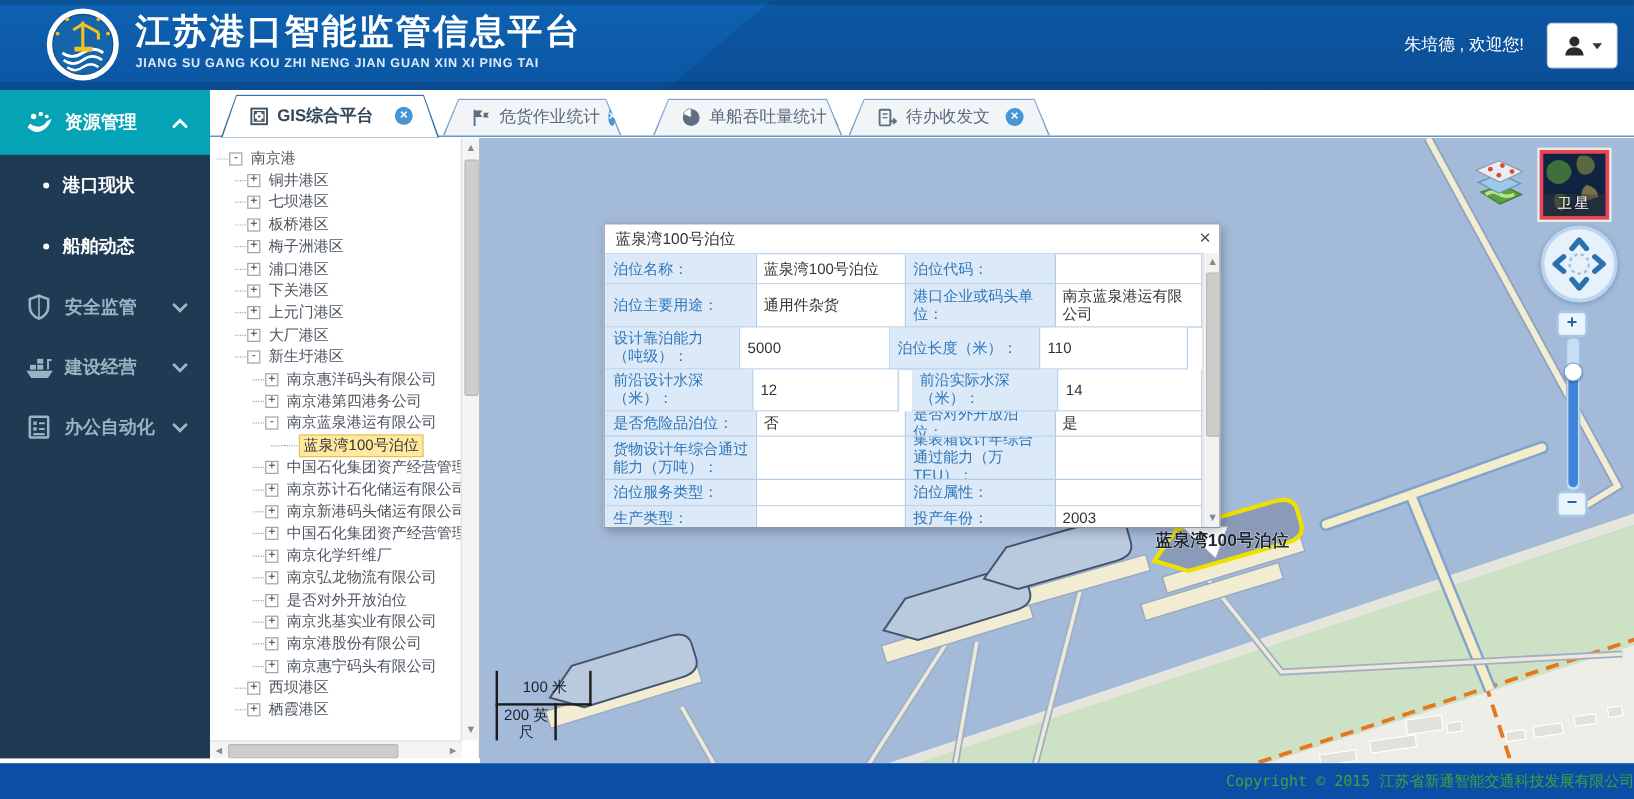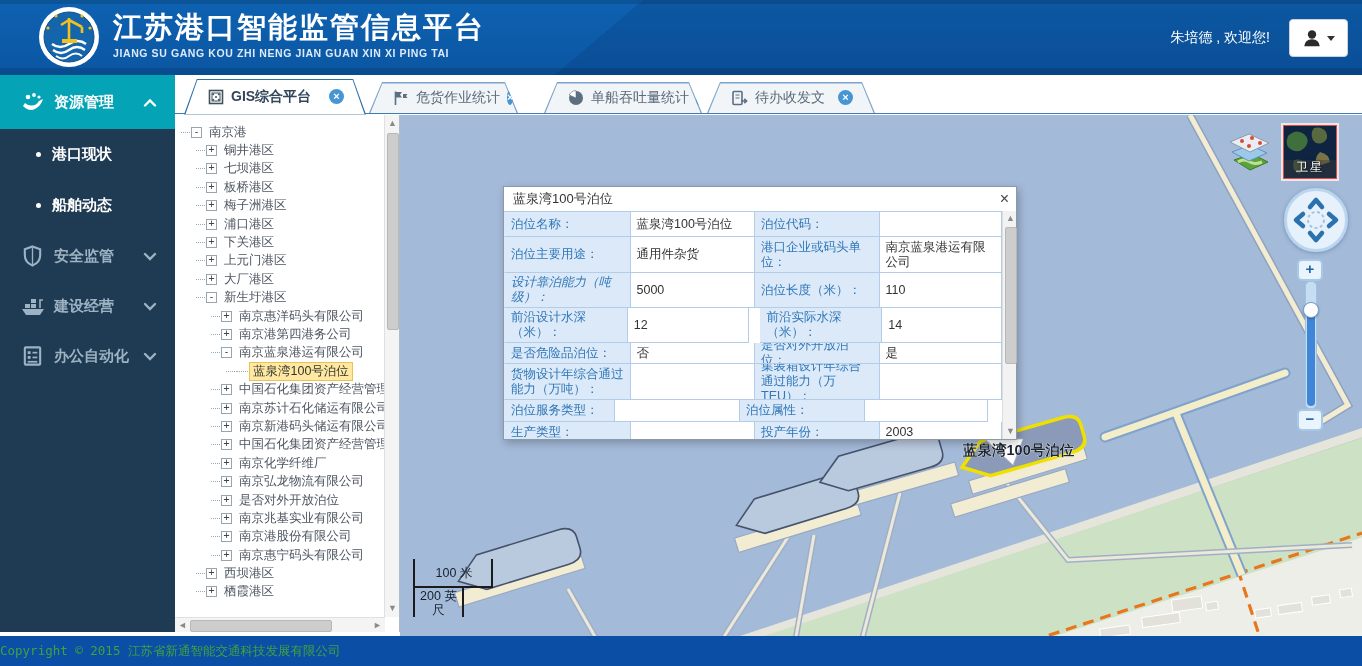--- a/index.html
+++ b/index.html
@@ -59,21 +59,21 @@
   .hscroll{position:absolute;left:0;bottom:0;height:15px;width:210px;background:#f4f4f4;border-top:1px solid #e0e0e0;box-sizing:border-box;}
   .sarrow{position:absolute;color:#8a8a8a;font-size:9px;line-height:9px;}
   .vthumb{position:absolute;left:2px;width:10px;background:#cdcdcd;border:1px solid #b8b8b8;border-radius:2px;}
   .hthumb{position:absolute;top:2px;height:10px;background:#cdcdcd;border:1px solid #b8b8b8;border-radius:2px;}
   
   .map{position:absolute;left:400px;top:115px;width:962px;height:521px;background:#a4bad9;overflow:hidden;}
   .map svg.base{position:absolute;left:0;top:0;}
   .scalebar{position:absolute;left:13px;top:444px;width:84px;height:60px;font-size:12.5px;color:#17202b;}
   .scalebar .ln{position:absolute;background:#1b1b1b;}
   .layers-btn{position:absolute;left:824px;top:15px;width:50px;height:46px;cursor:pointer;}
-  .sat-btn{position:absolute;left:883px;top:10px;width:52px;height:52px;border:1px solid #ef4444;outline:2px solid #e9e9e9;background:#6d28d9;cursor:pointer;overflow:hidden;}
+  .sat-btn{position:absolute;left:883px;top:10px;width:52px;height:52px;border:3px solid #ef4444;outline:2px solid #e9e9e9;background:#6d28d9;cursor:pointer;overflow:hidden;}
   .sat-btn .satlabel{position:absolute;left:0;right:0;bottom:2px;text-align:center;color:#fff;font-size:12px;letter-spacing:2px;text-shadow:0 0 3px #000;}
   .pan-ctl{position:absolute;left:884px;top:73px;width:58px;height:58px;border-radius:50%;background:#e7f1fb;border:3px solid #b9d6ee;box-shadow:0 1px 4px rgba(30,70,120,.35);cursor:pointer;}
   .zoomer{position:absolute;left:897px;top:144px;width:28px;}
   .zbtn{position:relative;width:26px;height:22px;background:#eaf4fd;border:2.5px solid #a6c9e8;border-radius:5px;box-sizing:border-box;
     color:#1f64a8;font-weight:bold;font-size:15px;line-height:16px;text-align:center;cursor:pointer;}
   .ztrack{position:relative;left:8px;width:10px;height:126px;background:#c7ddf2;border:1px solid #9fc3e2;border-radius:5px;}
   .zfill{position:absolute;left:1px;right:1px;top:26px;bottom:2px;background:#3f86d8;border-radius:4px;}
   .zhandle{position:absolute;left:-3px;top:20px;width:14px;height:14px;border-radius:50%;background:#fff;border:1px solid #6ba1d4;box-shadow:0 1px 2px rgba(0,0,0,.3);cursor:grab;}
   
   .dialog{position:absolute;left:503px;top:186px;width:514px;height:254px;background:#fff;border:1px solid #8b9aa9;
@@ -83,21 +83,21 @@
   .dlg-body{position:absolute;left:0;right:14px;top:24px;bottom:0;overflow:hidden;border-top:1px solid #b3cce8;}
   .drow{display:flex;box-sizing:border-box;}
   .dcell{box-sizing:border-box;border-right:1px solid #b3cce8;border-bottom:1px solid #b3cce8;
     font-size:12.5px;line-height:15px;padding:2px 6px;display:flex;align-items:center;overflow:hidden;}
   .dcell.lbl{background:#dbe9f8;color:#2f77b8;}
   .dcell.val{background:#fff;color:#333;}
   .dcell:first-child{border-left:1px solid #b3cce8;border-left-color:transparent;}
   .dscroll{position:absolute;right:0;top:24px;bottom:0;width:14px;background:#f2f2f2;border-left:1px solid #ddd;box-sizing:border-box;}
   
   .footer{position:absolute;left:0;top:636px;width:1362px;height:30px;background:#0a4fa5;
-    text-align:left;line-height:30px;font-size:12.5px;color:#3fa23f;font-family:"DejaVu Sans Mono",monospace;}
+    text-align:right;line-height:30px;font-size:12.5px;color:#3fa23f;font-family:"DejaVu Sans Mono",monospace;}
 </style>
 </head>
 <body>
 
 <div class="header">
   <div class="header-diag"></div>
   <svg class="logo" viewBox="0 0 62 62">
     <circle cx="31" cy="31" r="30" fill="#ffffff"></circle>
     <circle cx="31" cy="31" r="25" fill="#1565ad"></circle>
     <circle cx="31" cy="31" r="25" fill="none" stroke="#0d4c8c" stroke-width="1"></circle>
@@ -544,21 +544,21 @@
         <div class="dcell lbl" style="width: 125px;">泊位代码：</div>
         <div class="dcell val" style="width: 123px;"></div>
       </div>
       <div class="drow" style="height: 36px;">
         <div class="dcell lbl" style="width: 127px;">泊位主要用途：</div>
         <div class="dcell val" style="width: 125px;">通用件杂货</div>
         <div class="dcell lbl" style="width: 125px;">港口企业或码头单位：</div>
         <div class="dcell val" style="width: 123px;">南京蓝泉港运有限公司</div>
       </div>
       <div class="drow" style="height: 35px;">
-        <div class="dcell lbl" style="width: 127px; font-style: italic;">设计靠泊能力（吨级）：</div>
+        <div class="dcell lbl" style="width: 113px;">设计靠泊能力（吨级）：</div>
         <div class="dcell val" style="width: 125px;">5000</div>
         <div class="dcell lbl" style="width: 125px;">泊位长度（米）：</div>
         <div class="dcell val" style="width: 123px;">110</div>
       </div>
       <div class="drow" style="height: 35px;">
         <div class="dcell lbl" style="width: 127px;">前沿设计水深（米）：</div>
         <div class="dcell val" style="width: 125px;">12</div>
         <div class="dcell lbl" style="width: 125px; margin-left: 11px;">前沿实际水深（米）：</div>
         <div class="dcell val" style="width: 123px;">14</div>
       </div>
@@ -568,21 +568,21 @@
         <div class="dcell lbl" style="width: 125px;">是否对外开放泊位：</div>
         <div class="dcell val" style="width: 123px;">是</div>
       </div>
       <div class="drow" style="height: 36px;">
         <div class="dcell lbl" style="width: 127px;">货物设计年综合通过能力（万吨）：</div>
         <div class="dcell val" style="width: 125px;"></div>
         <div class="dcell lbl" style="width: 125px;">集装箱设计年综合通过能力（万TEU）：</div>
         <div class="dcell val" style="width: 123px;"></div>
       </div>
       <div class="drow" style="height: 22px;">
-        <div class="dcell lbl" style="width: 111px;">泊位服务类型：</div>
+        <div class="dcell lbl" style="width: 127px;">泊位服务类型：</div>
         <div class="dcell val" style="width: 125px;"></div>
         <div class="dcell lbl" style="width: 125px;">泊位属性：</div>
         <div class="dcell val" style="width: 123px;"></div>
       </div>
       <div class="drow" style="height: 22px;">
         <div class="dcell lbl" style="width: 127px;">生产类型：</div>
         <div class="dcell val" style="width: 125px;"></div>
         <div class="dcell lbl" style="width: 125px;">投产年份：</div>
         <div class="dcell val" style="width: 123px;">2003</div>
       </div>

